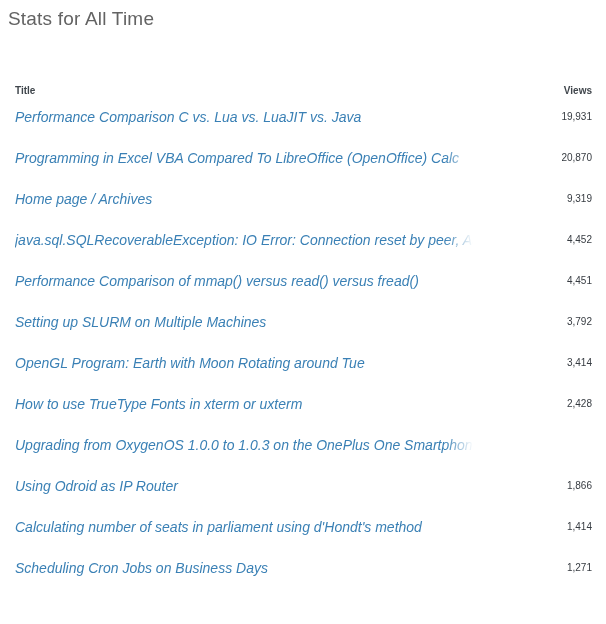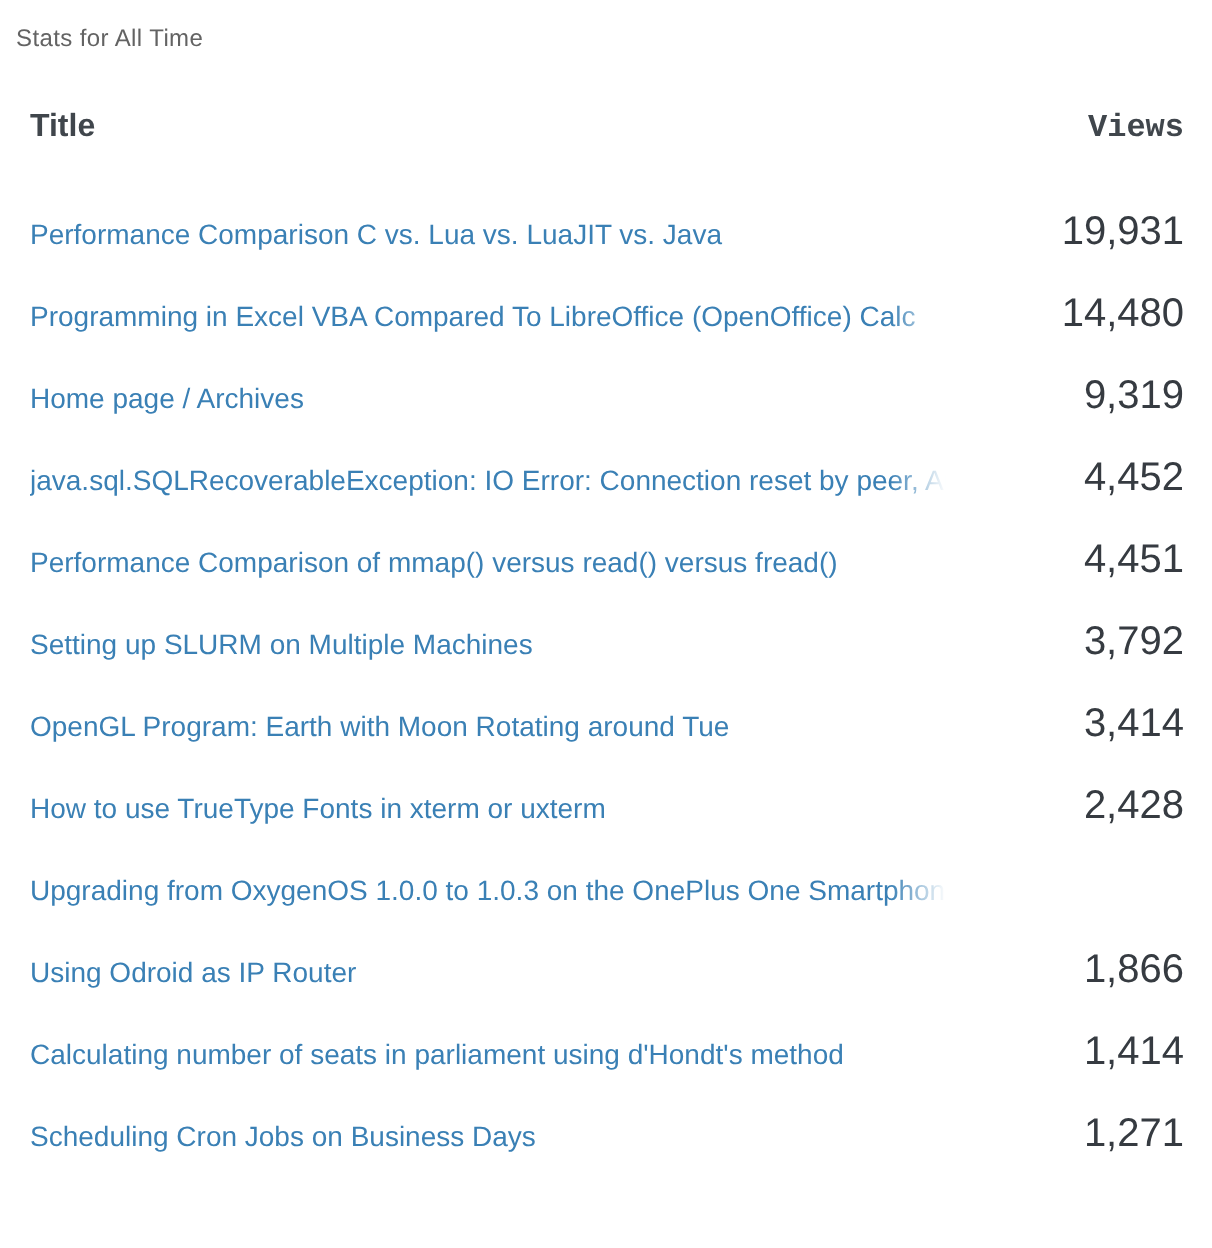--- a/index.html
+++ b/index.html
@@ -13,70 +13,71 @@
   html, body { margin: 0; padding: 0; }
   body {
     width: 606px;
     height: 624px;
     background: var(--bg);
     font-family: "Liberation Sans", sans-serif;
     overflow: hidden;
     -webkit-font-smoothing: antialiased;
   }
   .page-title {
-    font-size: 12px;
+    font-size: 19px;
     font-weight: 400;
     color: var(--heading-gray);
     margin: 8px 0 0 8px;
     line-height: 22px;
     letter-spacing: 0.2px;
   }
   .stats-table {
     margin-top: 25px;
     width: 100%;
   }
   .thead {
     display: flex;
-    align-items: flex-start;
+    align-items: flex-end;
     height: 41px;
     padding: 0 14px 0 15px;
-    font-size: 16px;
+    font-size: 10px;
     font-weight: 700;
     color: var(--header-text);
   }
   .th-title { flex: 0 0 auto; }
-  .th-views { margin-left: auto; text-align: right; font-family: Liberation Mono, monospace; }
+  .th-views { margin-left: auto; text-align: right; }
   .trow {
     display: flex;
     align-items: center;
     height: 41px;
     padding: 0 14px 0 15px;
     font-size: 14px;
   }
   .post-title-cell {
     flex: 0 0 auto;
     width: 458px;
     min-width: 0;
     overflow: hidden;
     white-space: nowrap;
+    font-style: italic;
   }
   .post-title-cell.truncated {
     -webkit-mask-image: linear-gradient(to right, #000 calc(100% - 28px), rgba(0,0,0,0) 100%);
             mask-image: linear-gradient(to right, #000 calc(100% - 28px), rgba(0,0,0,0) 100%);
   }
   .post-link {
     color: var(--link-blue);
     text-decoration: none;
     cursor: pointer;
   }
   .post-views {
     flex: 1 1 auto;
     text-align: right;
     color: var(--views-text);
-    font-size: 20px;
+    font-size: 10px;
   }
 </style>
 </head>
 <body>
 
 <h1 class="page-title">Stats for All Time</h1>
 
 <div class="stats-table">
   <div class="thead">
     <span class="th-title">Title</span>
@@ -87,21 +88,21 @@
     <span class="post-title-cell">
       <a class="post-link">Performance Comparison C vs. Lua vs. LuaJIT vs. Java</a>
     </span>
     <span class="post-views">19,931</span>
   </div>
 
   <div class="trow">
     <span class="post-title-cell truncated">
       <a class="post-link">Programming in Excel VBA Compared To LibreOffice (OpenOffice) Calc</a>
     </span>
-    <span class="post-views">14,480</span>
+    <span class="post-views">20,870</span>
   </div>
 
   <div class="trow">
     <span class="post-title-cell">
       <a class="post-link">Home page / Archives</a>
     </span>
     <span class="post-views">9,319</span>
   </div>
 
   <div class="trow">

